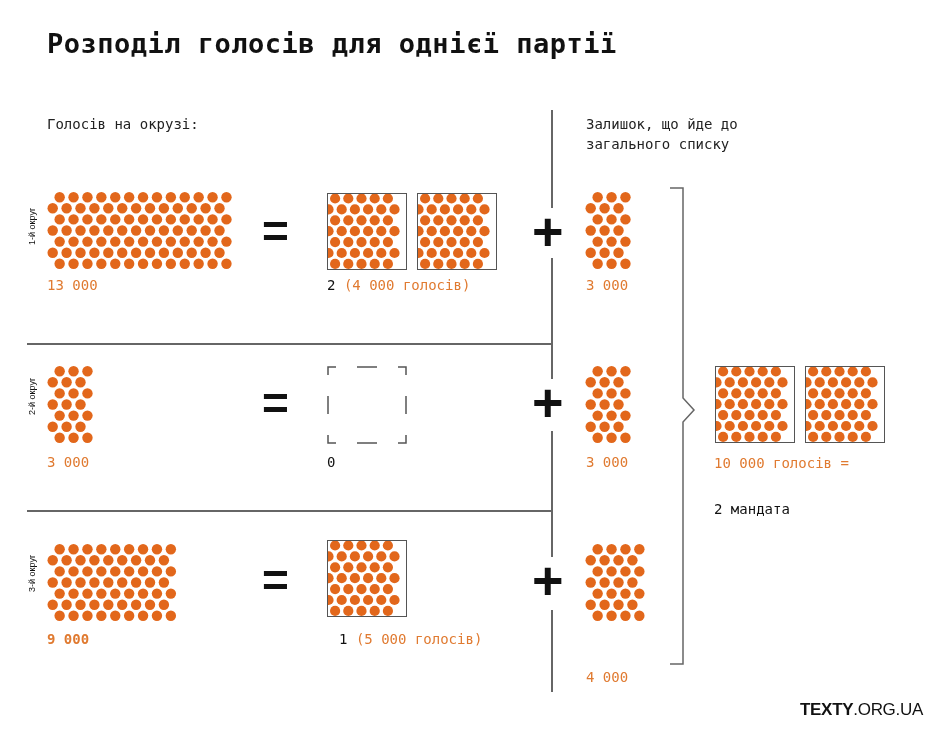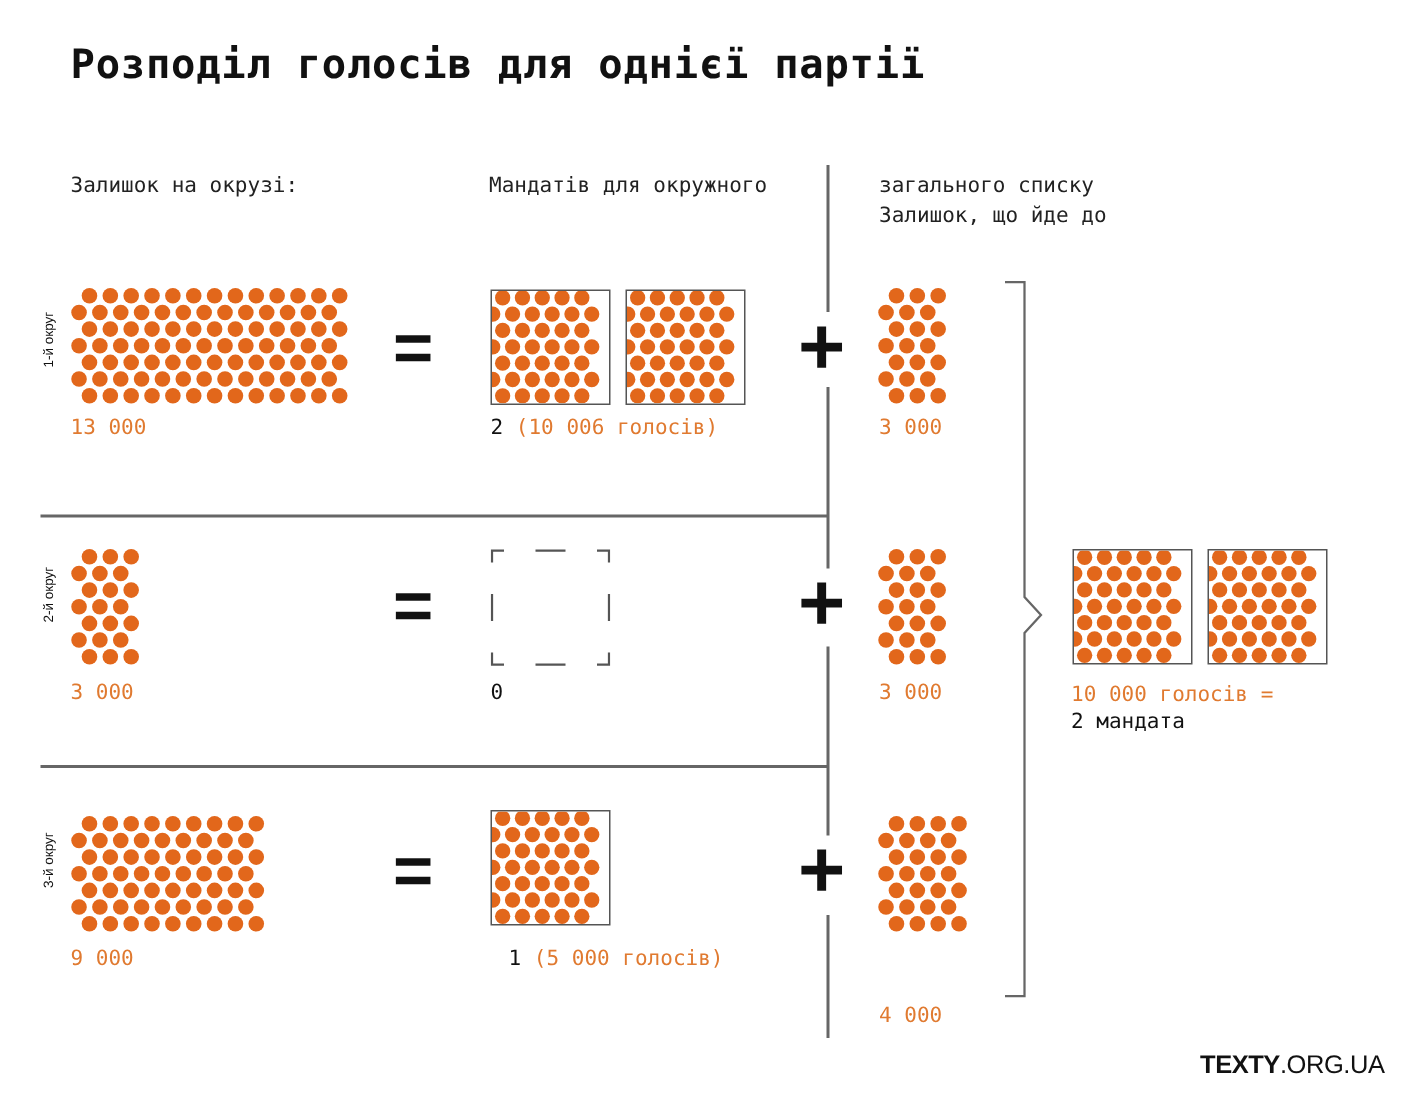--- a/index.html
+++ b/index.html
@@ -18,27 +18,26 @@
   .dashbox{width:80px;height:78px;}
   .logo{font-family:"Liberation Sans","DejaVu Sans",sans-serif;font-size:17px;color:#111;letter-spacing:-0.3px;white-space:nowrap;}
   .logo b{font-weight:bold;}
   svg{display:block;}
 </style>
 </head>
 <body>
 
 <div class="abs title">Розподіл голосів для однієї партії</div>
 
-<div class="abs hdr" style="left:47px;top:114px;">Залишок на окрузі:</div>
+<div class="abs hdr" style="left:47px;top:114px;">Голосів на окрузі:</div>
 <div class="abs hdr" style="left:326px;top:114px;">
-  <div>Мандатів для окружного</div>
 </div>
 <div class="abs hdr" style="left:586px;top:114px;">
+  <div>Залишок, що йде до</div>
   <div>загального списку</div>
-  <div>Залишок, що йде до</div>
 </div>
 
 <div class="abs hline" style="left:27px;top:343px;width:525px;"></div>
 <div class="abs hline" style="left:27px;top:510px;width:525px;"></div>
 <div class="abs vline" style="left:551px;top:110px;height:98px;"></div>
 <div class="abs vline" style="left:551px;top:258px;height:121px;"></div>
 <div class="abs vline" style="left:551px;top:431px;height:126px;"></div>
 <div class="abs vline" style="left:551px;top:610px;height:82px;"></div>
 
 <svg class="abs" style="left:668px;top:186px;" width="30" height="482">
@@ -229,21 +228,21 @@
         <circle cx="7.1" cy="69.9" r="5.1" fill="#E2671B"></circle>
         <circle cx="20.299999999999997" cy="69.9" r="5.1" fill="#E2671B"></circle>
         <circle cx="33.5" cy="69.9" r="5.1" fill="#E2671B"></circle>
         <circle cx="46.699999999999996" cy="69.9" r="5.1" fill="#E2671B"></circle>
         <circle cx="59.9" cy="69.9" r="5.1" fill="#E2671B"></circle>
       </svg>
     </div>
   </div>
 <div class="abs num" style="left:327px;top:277px;">
   <span class="blk">2</span>
-  <span>(10 006 голосів)</span>
+  <span>(4 000 голосів)</span>
 </div>
 <div class="abs plus" style="left:532px;top:204px;">+</div>
 <div class="abs" style="left:585px;top:191px;">
     <svg width="49.7" height="81.7">
       <circle cx="12.65" cy="6.2" r="5.2" fill="#E2671B"></circle>
       <circle cx="26.55" cy="6.2" r="5.2" fill="#E2671B"></circle>
       <circle cx="40.45" cy="6.2" r="5.2" fill="#E2671B"></circle>
       <circle cx="5.7" cy="17.3" r="5.2" fill="#E2671B"></circle>
       <circle cx="19.6" cy="17.3" r="5.2" fill="#E2671B"></circle>
       <circle cx="33.5" cy="17.3" r="5.2" fill="#E2671B"></circle>
@@ -396,21 +395,21 @@
       <circle cx="26.55" cy="72.8" r="5.2" fill="#E2671B"></circle>
       <circle cx="40.45" cy="72.8" r="5.2" fill="#E2671B"></circle>
       <circle cx="54.35" cy="72.8" r="5.2" fill="#E2671B"></circle>
       <circle cx="68.25" cy="72.8" r="5.2" fill="#E2671B"></circle>
       <circle cx="82.15" cy="72.8" r="5.2" fill="#E2671B"></circle>
       <circle cx="96.05000000000001" cy="72.8" r="5.2" fill="#E2671B"></circle>
       <circle cx="109.95" cy="72.8" r="5.2" fill="#E2671B"></circle>
       <circle cx="123.85000000000001" cy="72.8" r="5.2" fill="#E2671B"></circle>
     </svg>
   </div>
-<div class="abs num" style="left:47px;top:631px;">9 000</div>
+<div class="abs num" style="left:47px;top:631px;font-weight:bold;">9 000</div>
 <div class="abs eq" style="left:262px;top:557px;">=</div>
 <div class="abs box" style="left:327px;top:540px;">
     <div>
       <svg width="78" height="75">
         <circle cx="7.1" cy="4.5" r="5.1" fill="#E2671B"></circle>
         <circle cx="20.299999999999997" cy="4.5" r="5.1" fill="#E2671B"></circle>
         <circle cx="33.5" cy="4.5" r="5.1" fill="#E2671B"></circle>
         <circle cx="46.699999999999996" cy="4.5" r="5.1" fill="#E2671B"></circle>
         <circle cx="59.9" cy="4.5" r="5.1" fill="#E2671B"></circle>
         <circle cx="0.5" cy="15.4" r="5.1" fill="#E2671B"></circle>
@@ -570,15 +569,15 @@
         <circle cx="66.5" cy="59" r="5.1" fill="#E2671B"></circle>
         <circle cx="7.1" cy="69.9" r="5.1" fill="#E2671B"></circle>
         <circle cx="20.299999999999997" cy="69.9" r="5.1" fill="#E2671B"></circle>
         <circle cx="33.5" cy="69.9" r="5.1" fill="#E2671B"></circle>
         <circle cx="46.699999999999996" cy="69.9" r="5.1" fill="#E2671B"></circle>
         <circle cx="59.9" cy="69.9" r="5.1" fill="#E2671B"></circle>
       </svg>
     </div>
   </div>
 <div class="abs num" style="left:714px;top:455px;">10 000 голосів =</div>
-<div class="abs num blk" style="left:714px;top:473px;">2 мандата</div>
+<div class="abs num blk" style="left:714px;top:501px;">2 мандата</div>
 
 <div class="abs logo" style="left:800px;top:700px;"><b>TEXTY</b><span>.ORG.UA</span></div>
 
 </body></html>

